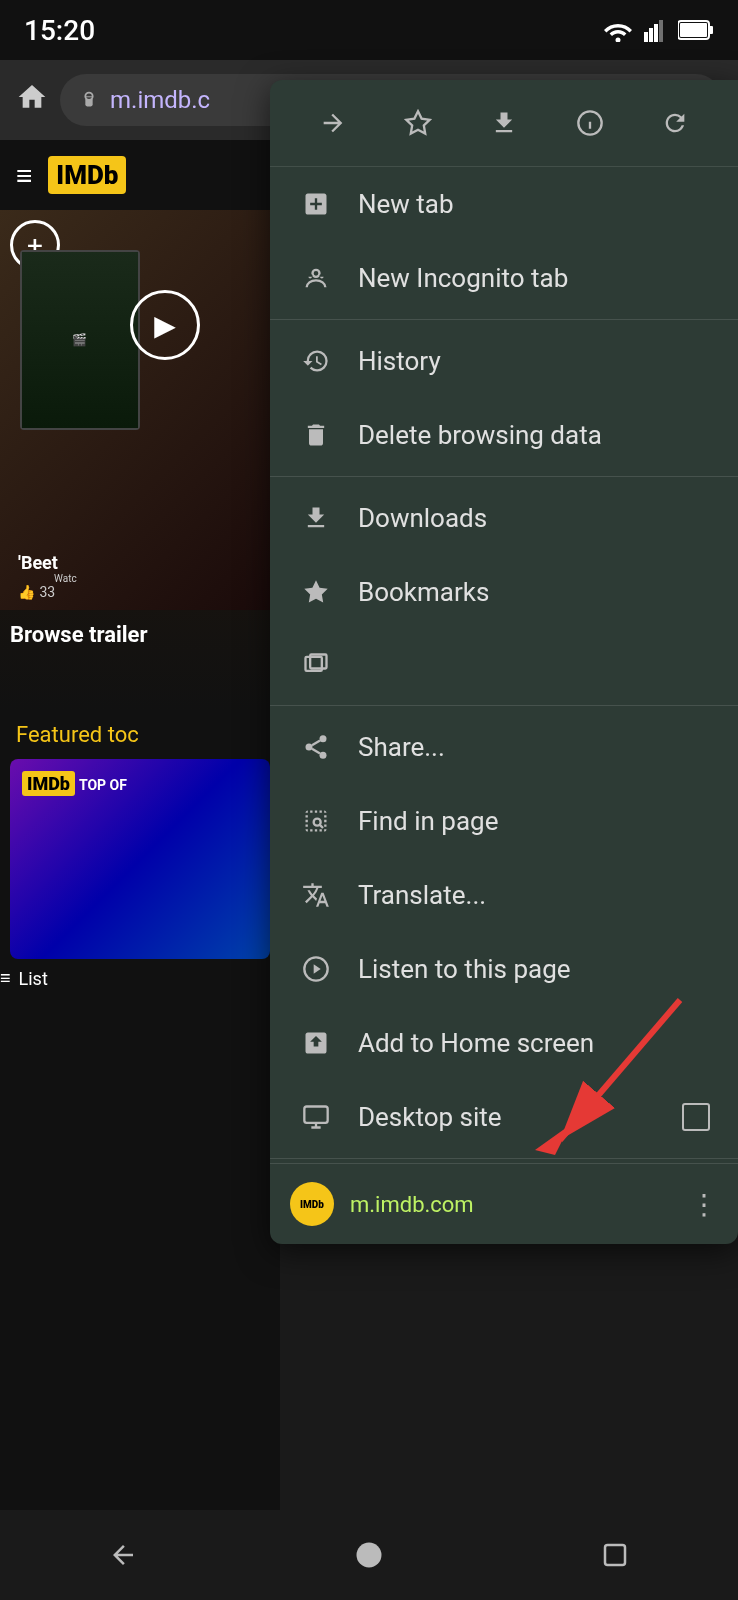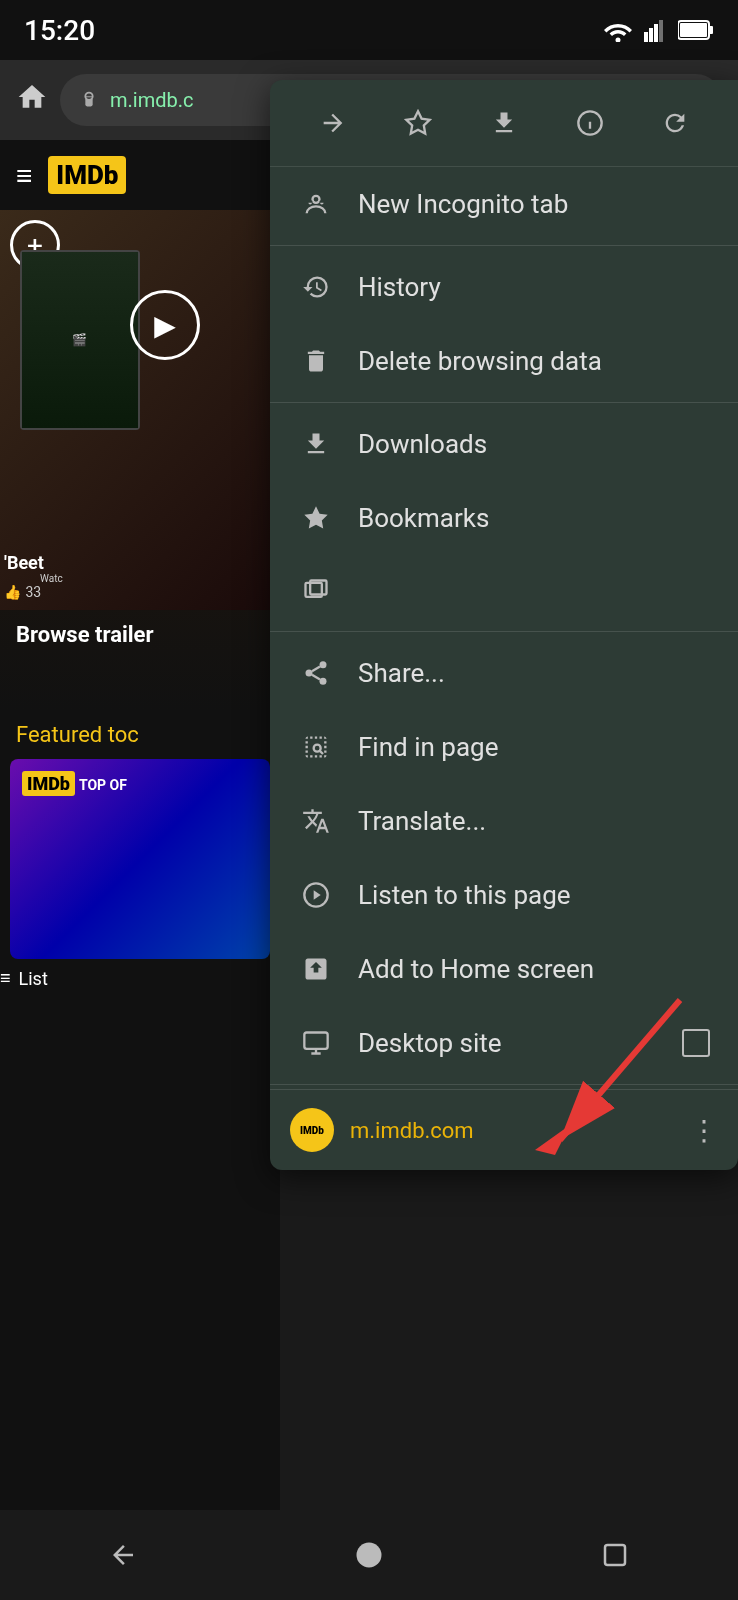--- a/index.html
+++ b/index.html
@@ -52,22 +52,22 @@
       flex: 1;
       background: #3a3a3a;
       border-radius: 30px;
       height: 52px;
       display: flex;
       align-items: center;
       padding: 0 18px;
       gap: 10px;
     }
     .url-text {
-      color: #86efac;
-      font-size: 20px;
+      color: #c4b5fd;
+      font-size: 24px;
     }
 
     
     .bg-content {
       position: absolute;
       top: 140px;
       left: 0;
       width: 280px;
       height: 1460px;
       background: #111;
@@ -144,21 +144,21 @@
       color: #fff;
       font-size: 28px;
       position: absolute;
       left: 10px;
       top: 10px;
     }
     .browse-trailers {
       color: #fff;
       font-size: 22px;
       font-weight: bold;
-      padding: 12px 16px;
+      padding: 12px 10px;
     }
     .featured-today {
       color: #f5c518;
       font-size: 22px;
       font-weight: normal;
       padding: 12px 16px;
     }
     .featured-img {
       width: 260px;
       height: 200px;
@@ -280,21 +280,21 @@
       background: #f5c518;
       display: flex;
       align-items: center;
       justify-content: center;
       font-weight: 900;
       font-size: 14px;
       color: #000;
       flex-shrink: 0;
     }
     .site-url {
-      color: #eab308;
+      color: #bef264;
       font-size: 22px;
       flex: 1;
     }
     .follow-btn {
       background: #3a4a42;
       color: #7CFC00;
       font-size: 20px;
       padding: 10px 20px;
       border-radius: 20px;
       display: flex;
@@ -380,21 +380,21 @@
   <div class="bg-movie-section">
     <div class="bg-movie-img">
       <div class="add-btn-circle">+</div>
       <div class="movie-poster-small">
 
         <div style="width:100%;height:100%;background:linear-gradient(180deg,#1a2a1a,#0a1a0a);display:flex;align-items:center;justify-content:center;">
           <div style="color:#4a8a4a;font-size:12px;text-align:center;padding:4px;">🎬</div>
         </div>
       </div>
       <div class="play-btn-circle">▶</div>
-      <div style="position:absolute;bottom:10px;left:4px;">
+      <div style="position:absolute;bottom:10px;left:18px;">
         <div style="color:#fff;font-size:18px;font-weight:bold;">'Beet</div>
         <div style="color:#ccc;font-size:10px;margin-left:36px;">Watc</div>
         <div style="color:#ccc;font-size:14px;display:flex;align-items:center;gap:4px;">
           <span>👍</span>
             <span>33</span>
         </div>
       </div>
     </div>
     <div class="browse-trailers">Browse trailer</div>
   </div>
@@ -436,20 +436,28 @@
         <line x1="12" y1="11" x2="12" y2="17"></line>
       </svg>
     </div>
     <div class="toolbar-icon">
       <svg width="28" height="28" viewBox="0 0 24 24" fill="#bbb">
         <path d="M17.65 6.35A7.958 7.958 0 0012 4c-4.42 0-7.99 3.58-7.99 8s3.57 8 7.99 8c3.73 0 6.84-2.55 7.73-6h-2.08A5.99 5.99 0 0112 18c-3.31 0-6-2.69-6-6s2.69-6 6-6c1.66 0 3.14.69 4.22 1.78L13 11h7V4l-2.35 2.35z"></path>
       </svg>
     </div>
   </div>
 
+  <div class="menu-item">
+    <div class="menu-icon">
+      <svg width="28" height="28" viewBox="0 0 24 24" fill="#bbb">
+        <path d="M19 3H5c-1.1 0-2 .9-2 2v14c0 1.1.9 2 2 2h14c1.1 0 2-.9 2-2V5c0-1.1-.9-2-2-2zm-2 10h-4v4h-2v-4H7v-2h4V7h2v4h4v2z"></path>
+      </svg>
+    </div>
+    <span class="menu-label">New tab</span>
+  </div>
 
   <div class="menu-item">
     <div class="menu-icon">
       <svg width="28" height="28" viewBox="0 0 24 24" fill="#bbb">
         <circle cx="12" cy="8" r="3" fill="none" stroke="#bbb" stroke-width="2"></circle>
         <path d="M4 20c0-3.31 3.58-6 8-6s8 2.69 8 6" fill="none" stroke="#bbb" stroke-width="2"></path>
         <circle cx="7" cy="11" r="1.5" fill="#bbb"></circle>
         <circle cx="17" cy="11" r="1.5" fill="#bbb"></circle>
         <rect x="5" y="9" width="4" height="2" rx="1" fill="#2d3b35"></rect>
         <rect x="15" y="9" width="4" height="2" rx="1" fill="#2d3b35"></rect>

